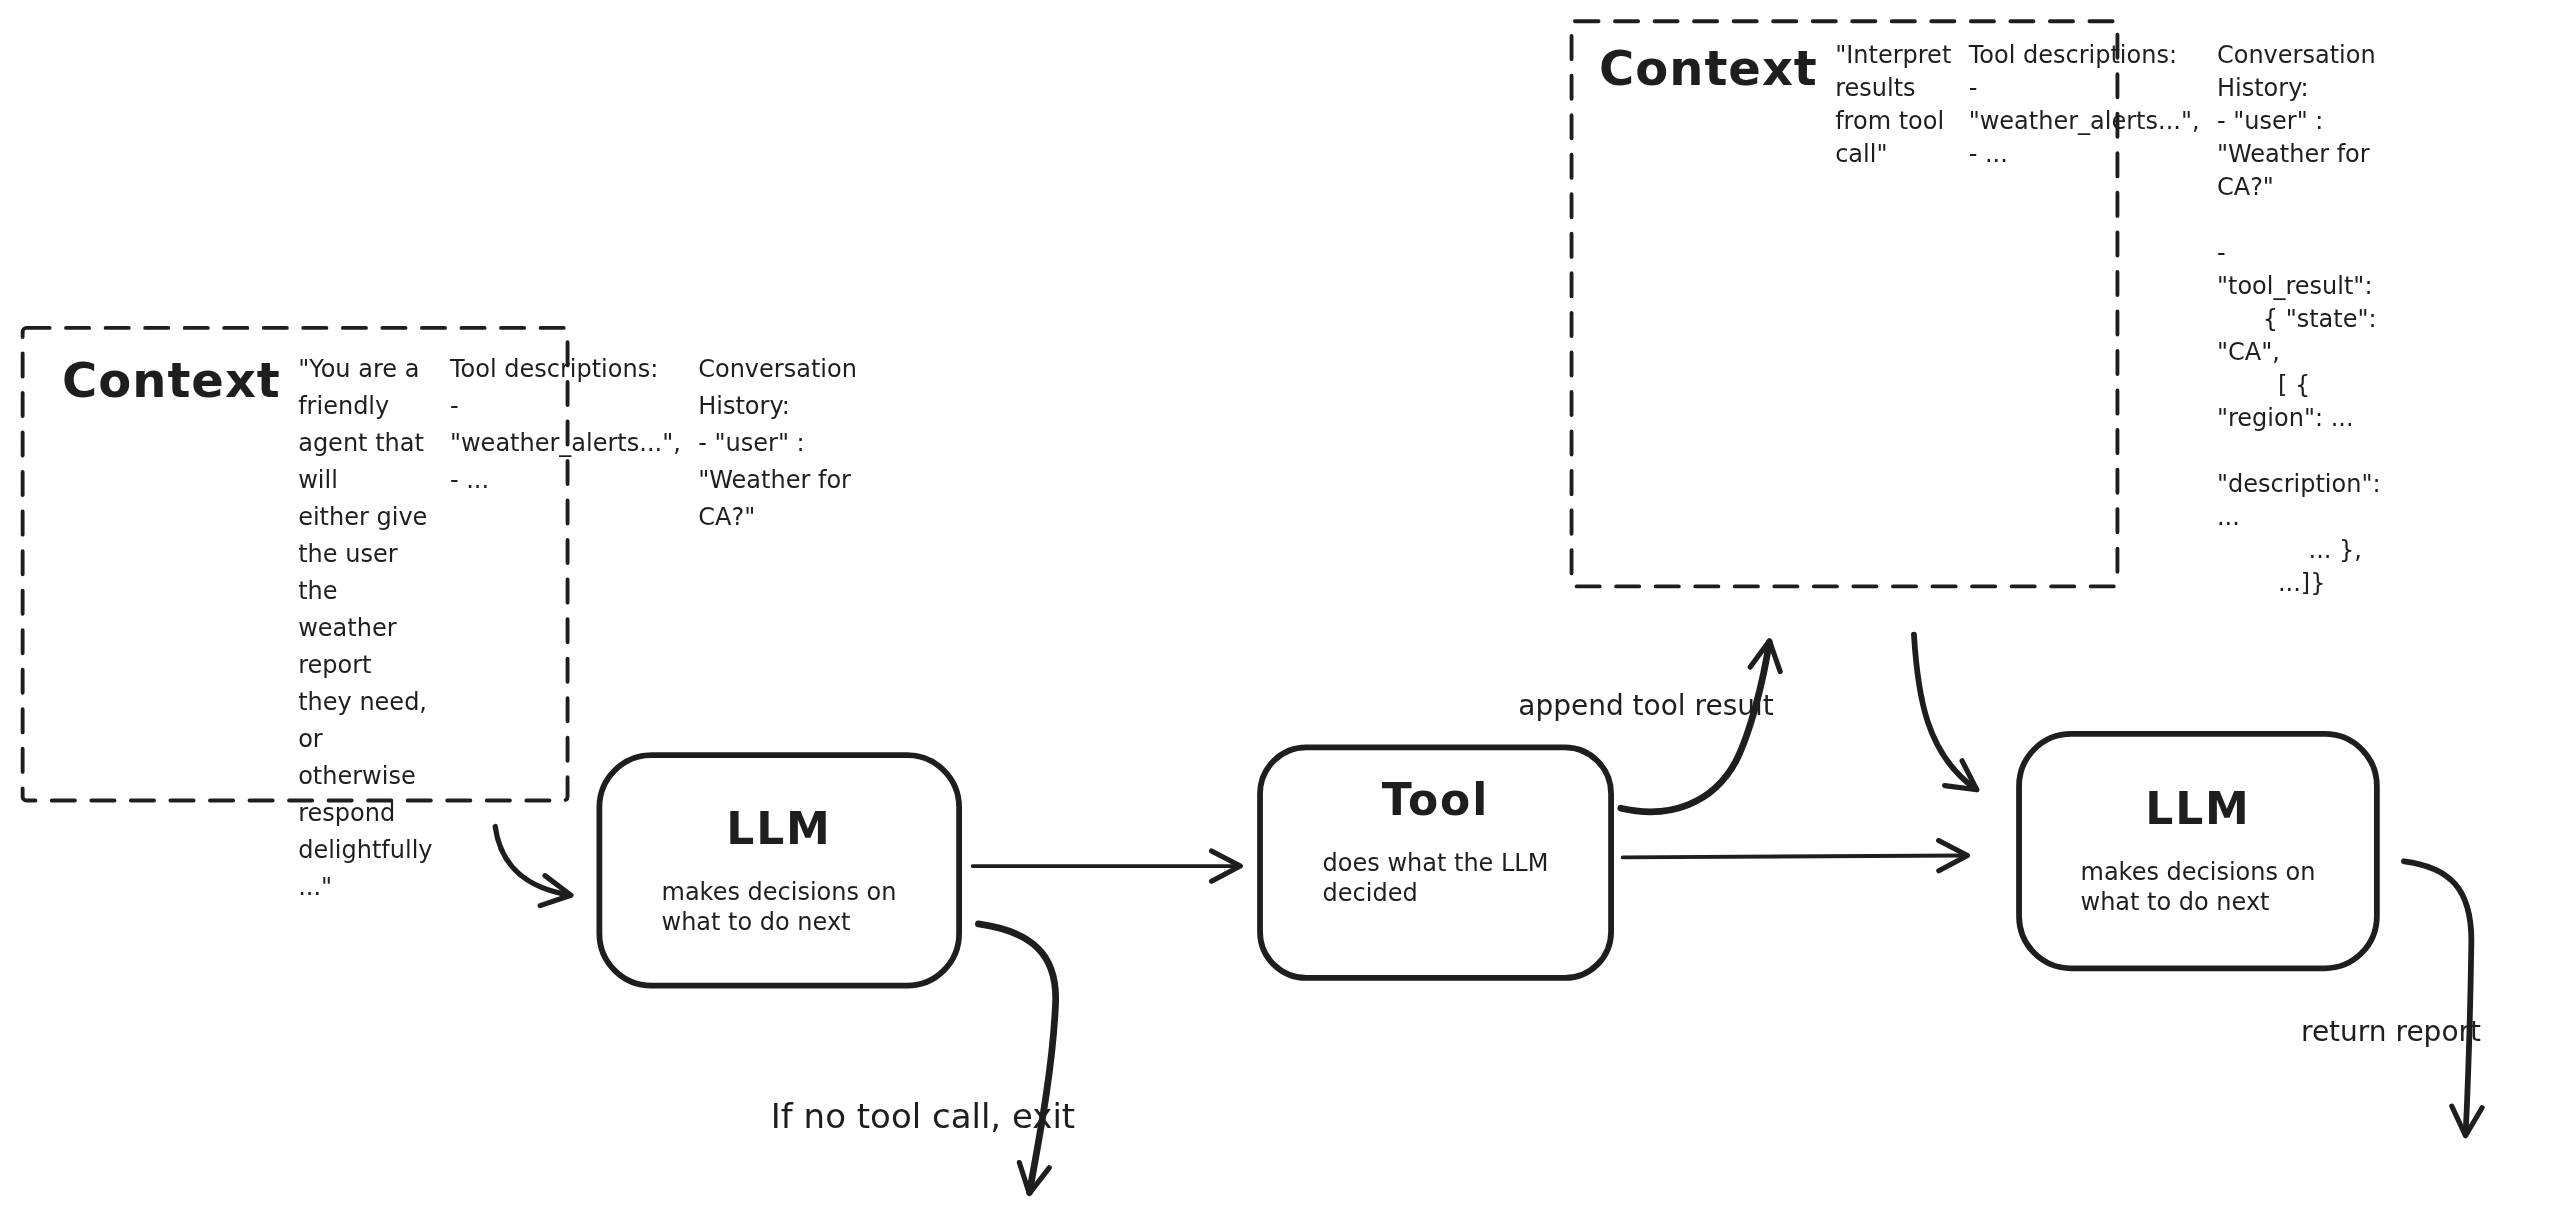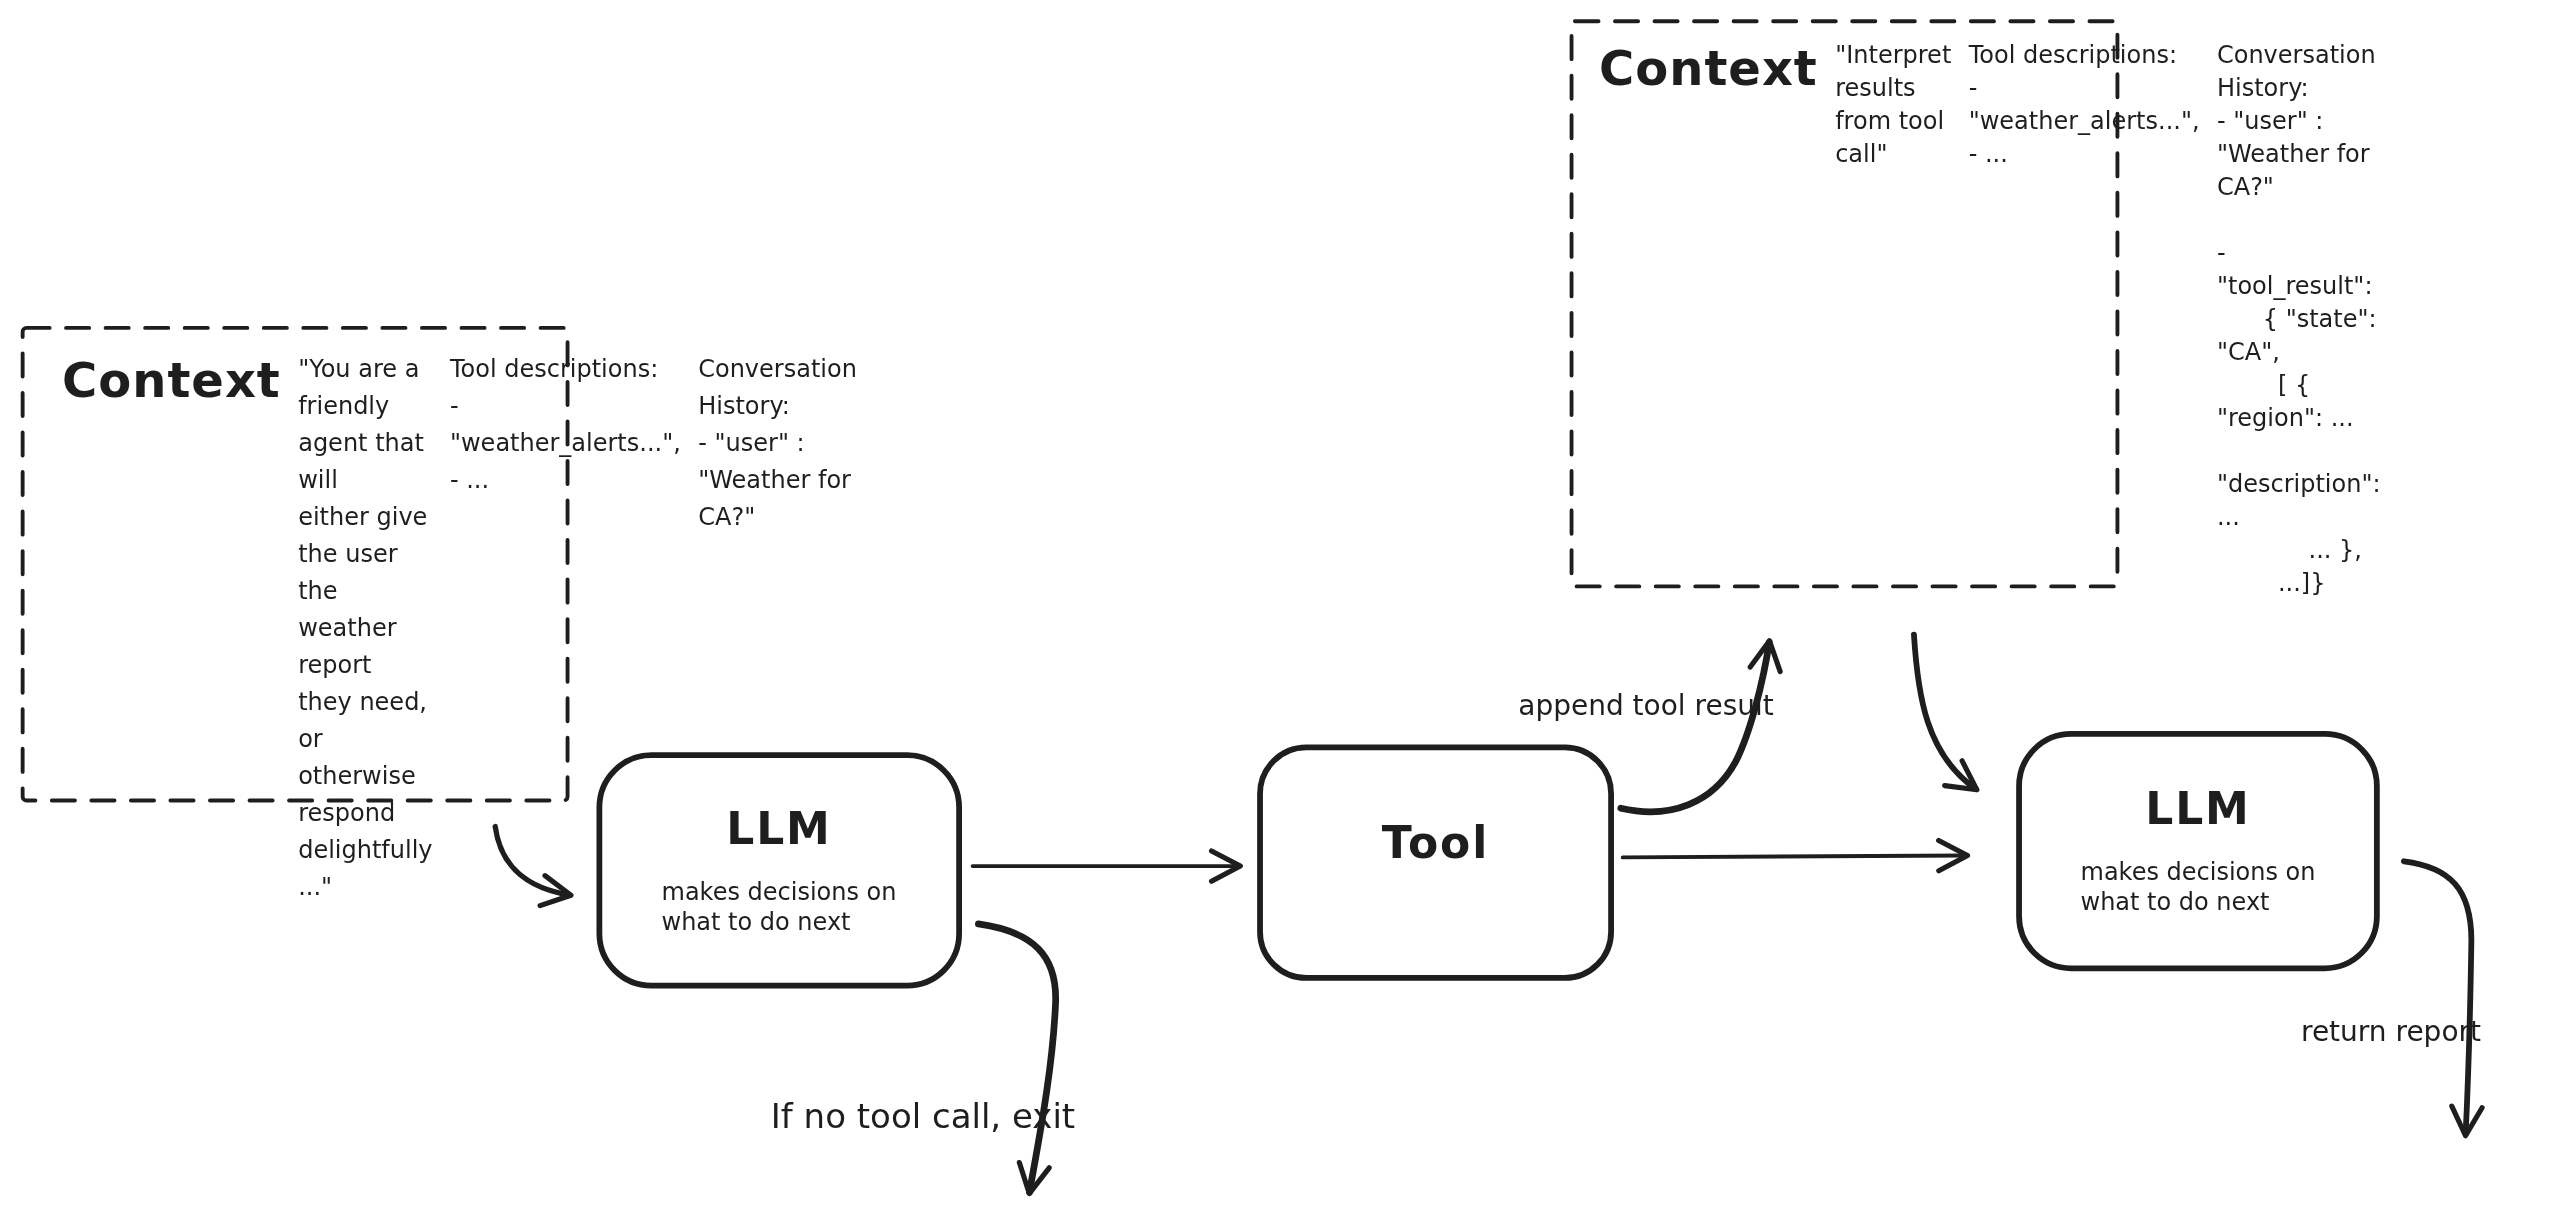--- a/index.html
+++ b/index.html
@@ -92,20 +92,22 @@
         ...]}</div>
   </div>
 
   <div class="node-label" id="llm1-label">
     <div class="node-title italic">LLM</div>
     <div class="node-sub">makes decisions on
 what to do next</div>
   </div>
   <div class="node-label" id="tool-label">
     <div class="node-title">Tool</div>
+    <div class="node-sub">does what the LLM
+decided</div>
   </div>
   <div class="node-label" id="llm2-label">
     <div class="node-title italic">LLM</div>
     <div class="node-sub">makes decisions on
 what to do next</div>
   </div>
 
   <div class="edge-label" id="lbl-append">append tool result</div>
   <div class="edge-label" id="lbl-exit">If no tool call, exit</div>
   <div class="edge-label" id="lbl-return">return report</div>

